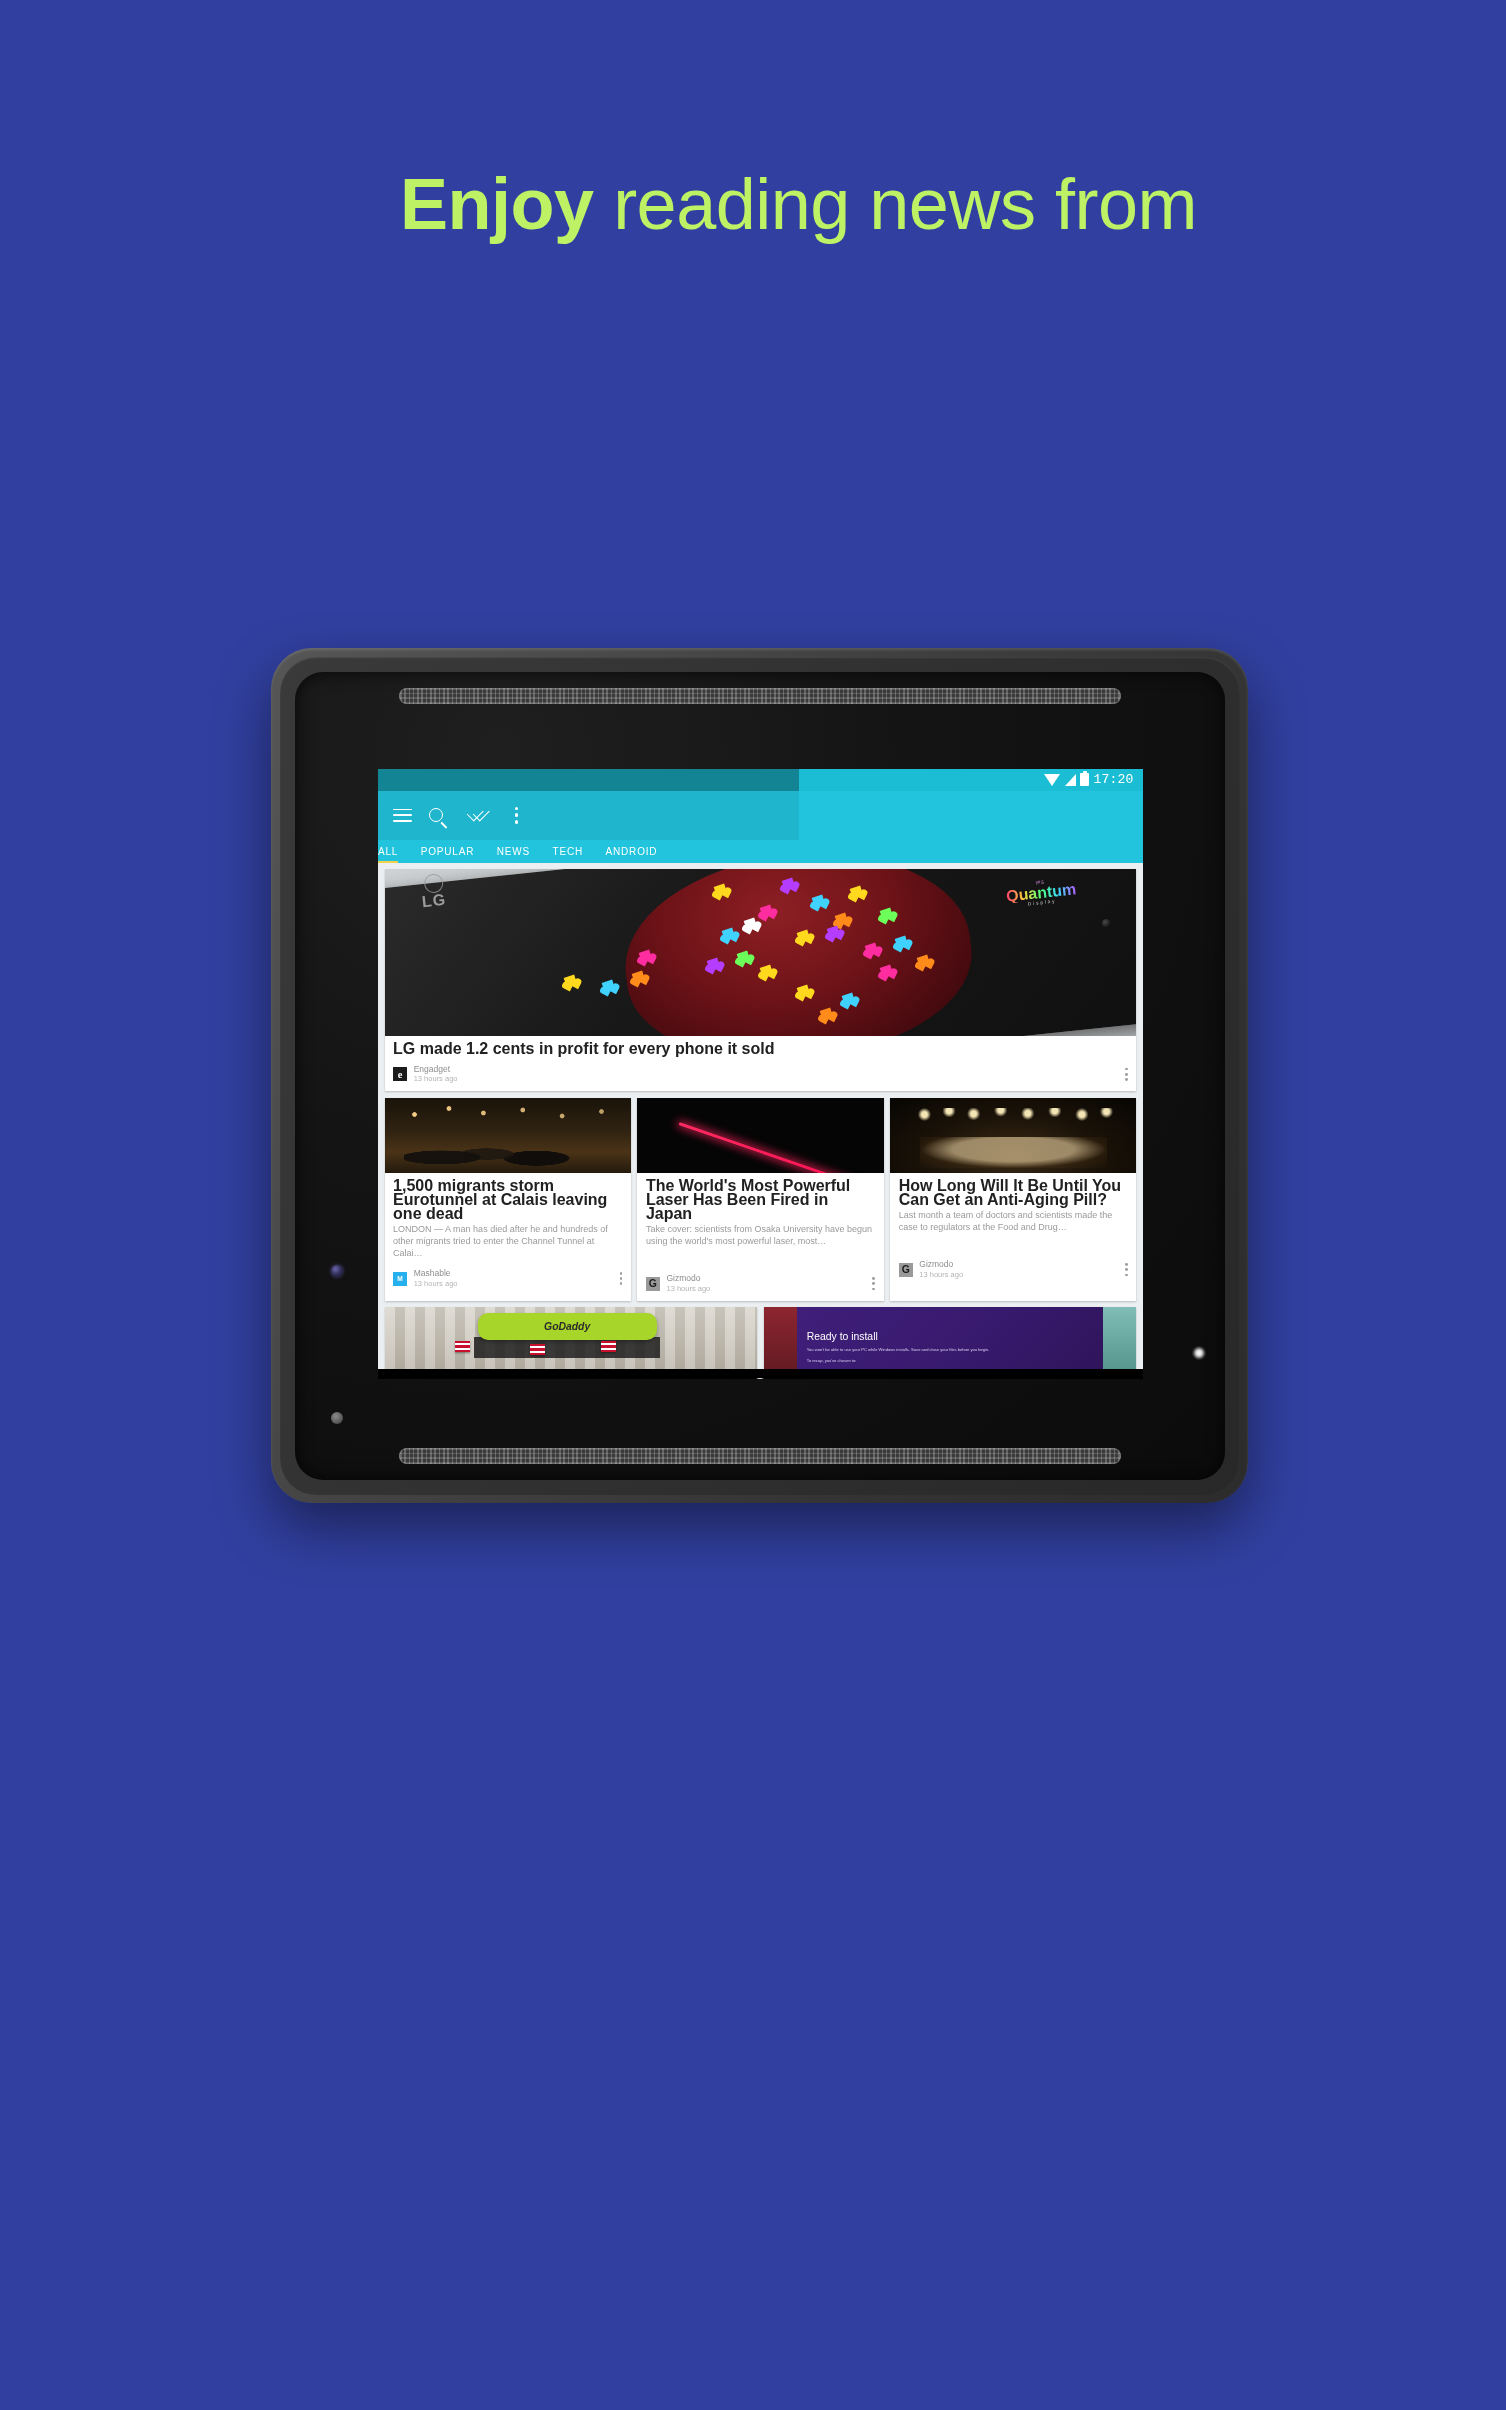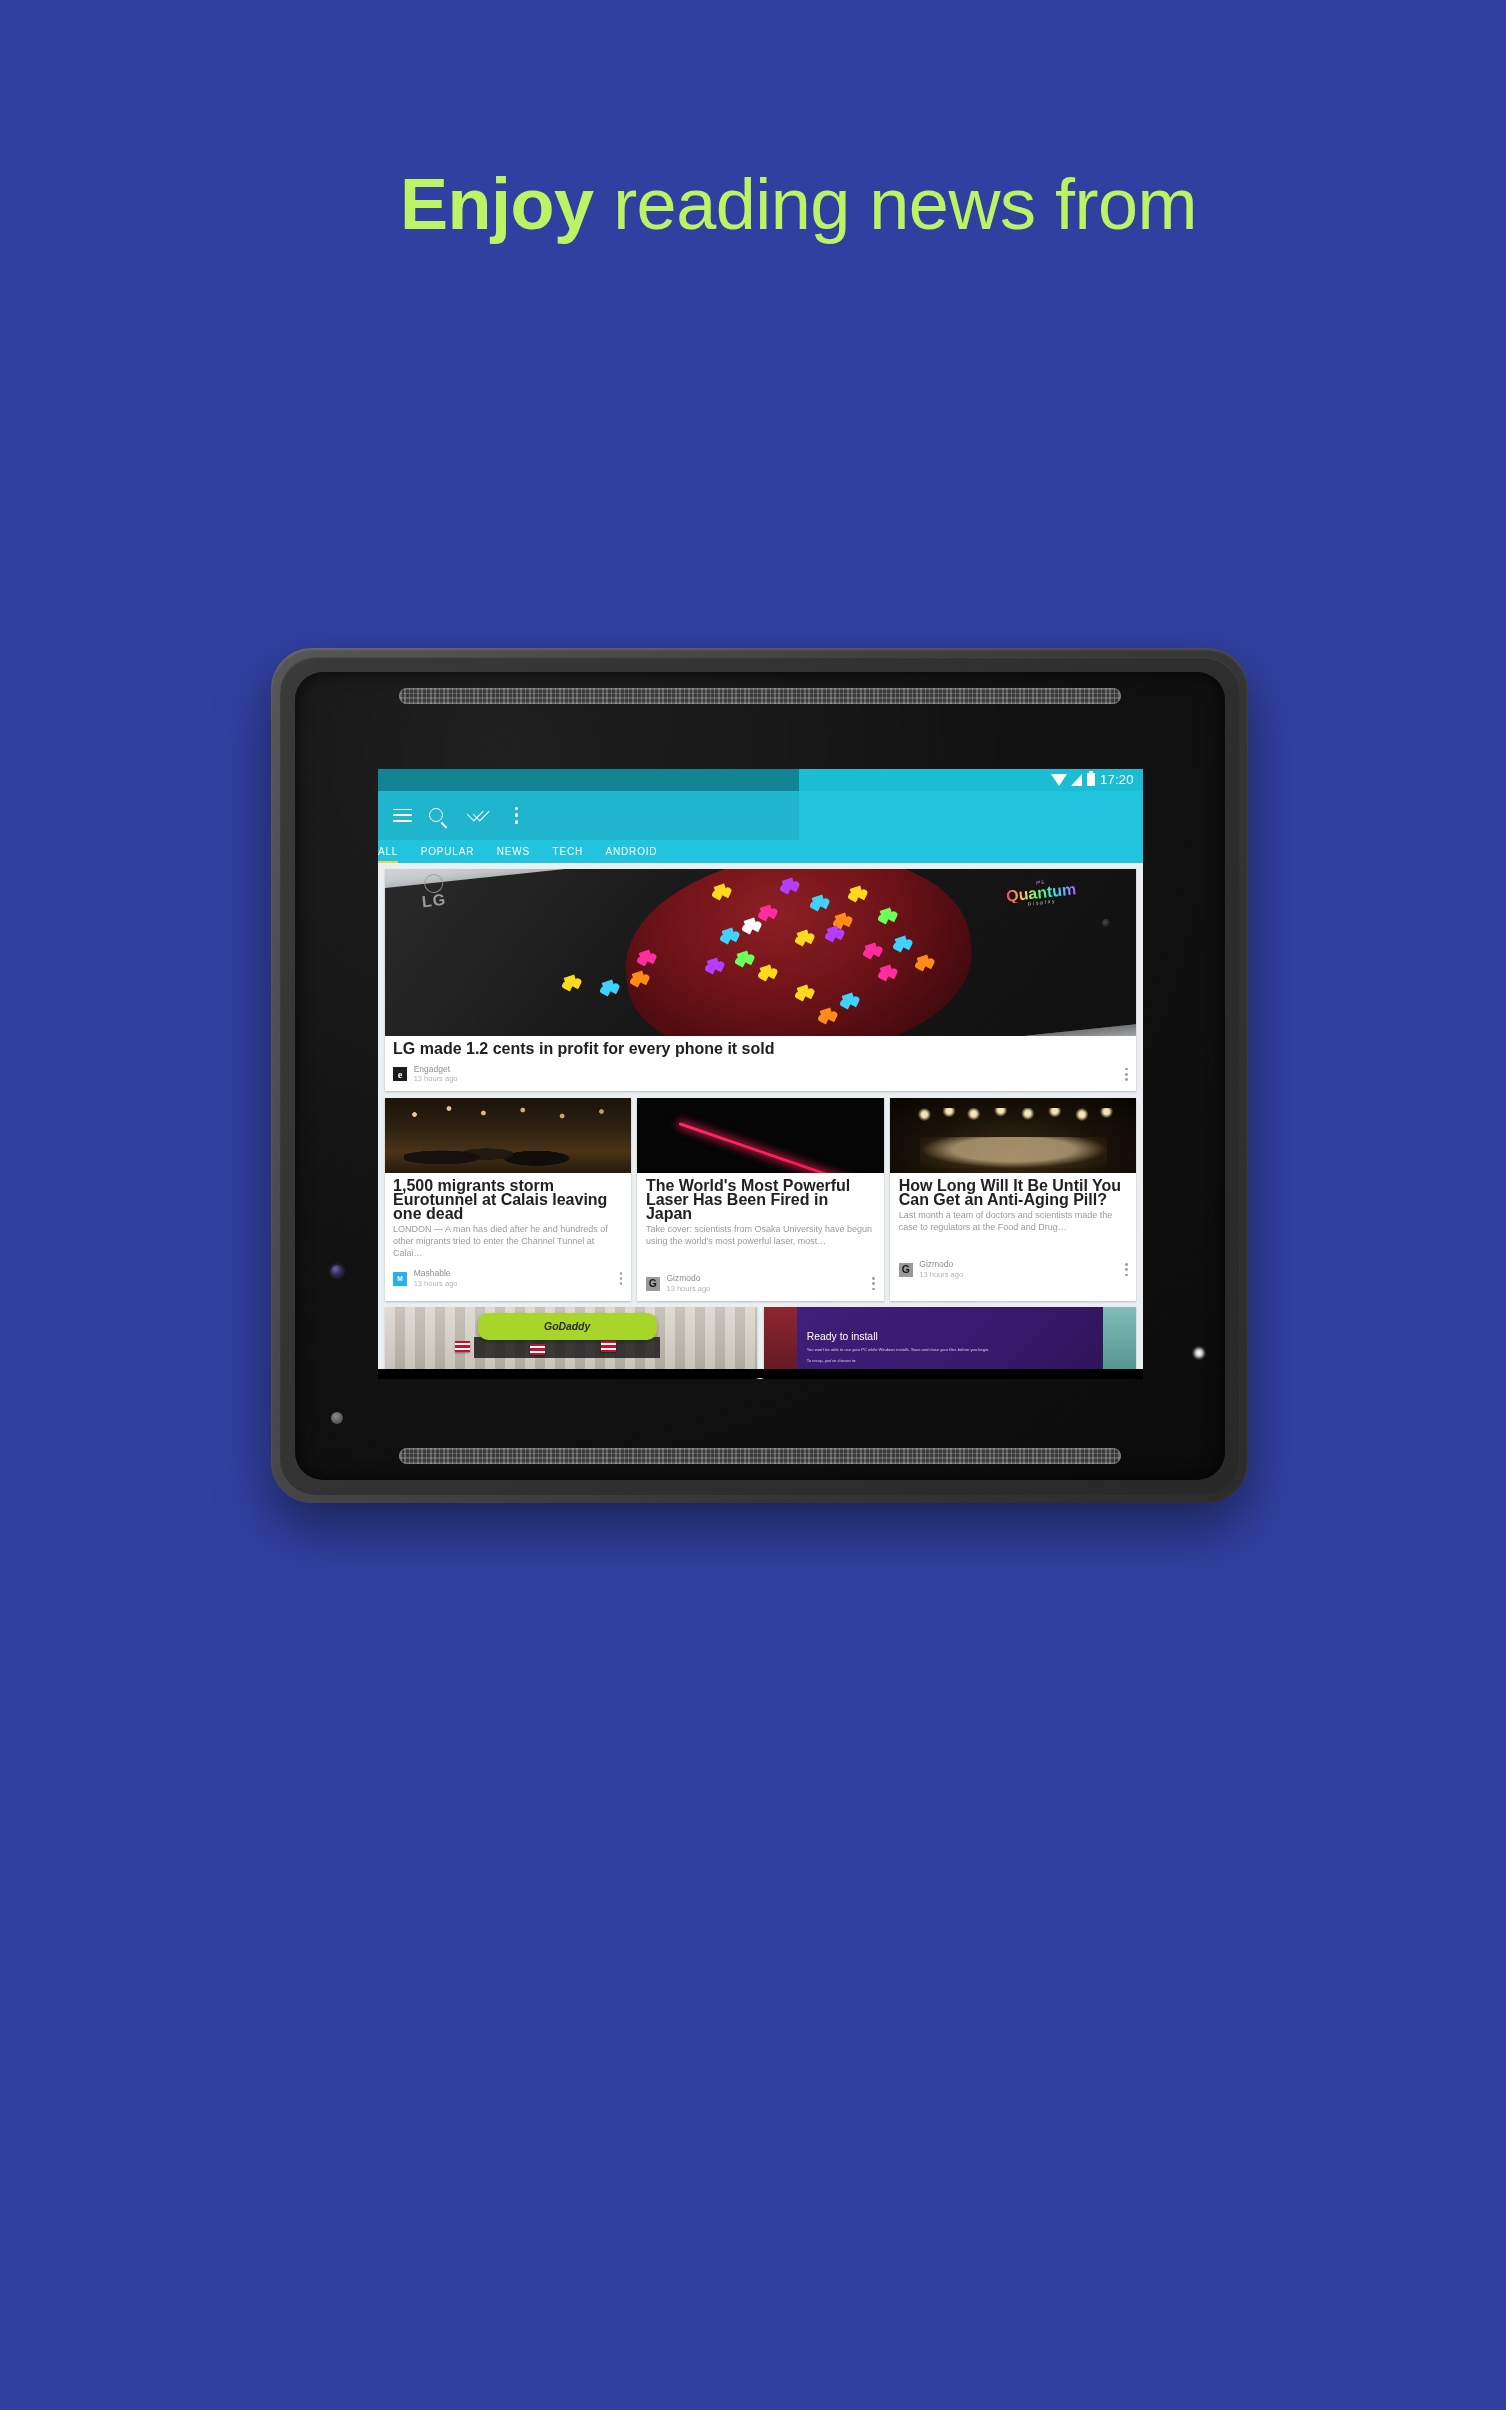--- a/index.html
+++ b/index.html
@@ -68,21 +68,21 @@
   .screen {
     position:absolute; left:378px; top:769px;
     width:765px; height:610px;
     background:#eceff1; overflow:hidden;
   }
 
   
   .statusbar {
     height:21.7px; background:#1bbdd4; position:relative;
     display:flex; align-items:center; justify-content:flex-end;
-    padding-right:9.4px; gap:4.7px;
+    padding-right:9.4px; gap:4.7px;font-family:Liberation Mono, monospace;
   }
   .statusbar .sb-shade {
     position:absolute; left:0; top:0; width:55%; height:100%;
     background:rgba(0,0,0,.30);
   }
   .sb-ic { position:relative; z-index:2; }
   .ic-wifi {
     width:0; height:0; border-left:8.5px solid transparent; border-right:8.5px solid transparent;
     border-top:12.2px solid #fff;
   }

